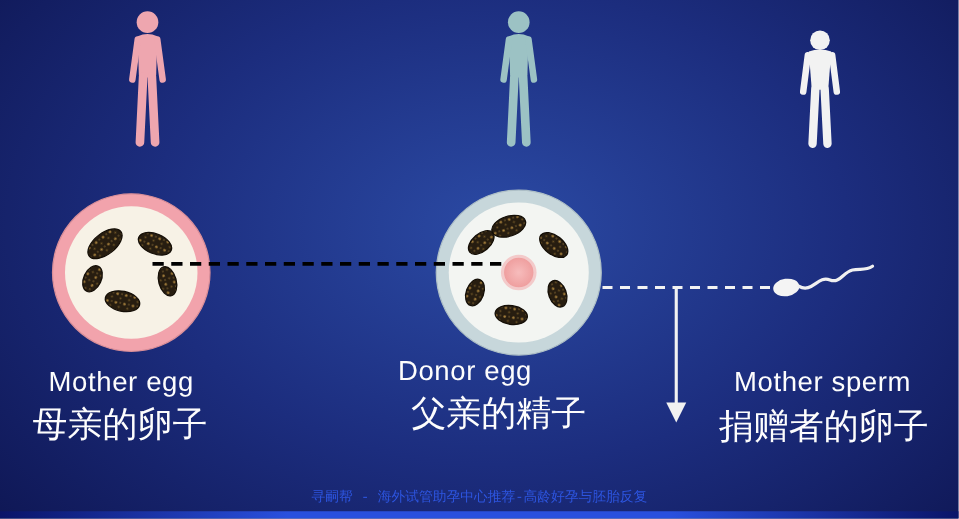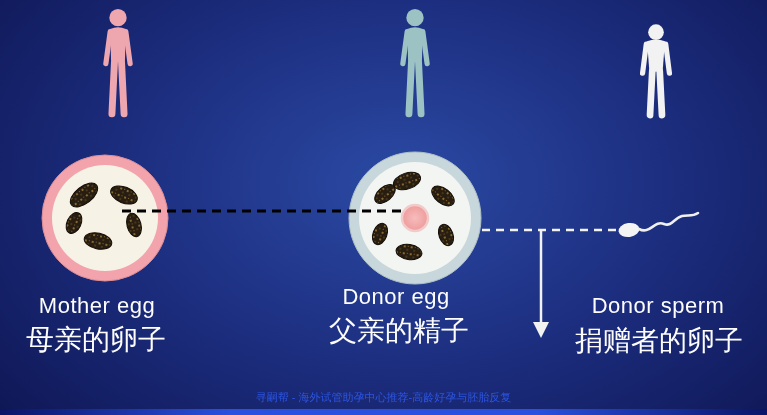--- a/index.html
+++ b/index.html
@@ -6,21 +6,21 @@
   html,body { width:767px; height:415px; }
   body { font-family:"Liberation Sans", sans-serif; }
   .stage { position:relative; width:767px; height:415px; overflow:hidden;
            background: radial-gradient(ellipse 620px 420px at 52% 44%, #2b4aa4 0%, #1c2d7e 45%, #0a0f46 100%); }
   .abs { position:absolute; }
   .label-en { position:absolute; transform:translateX(-50%); color:#fdfdfd; font-size:22px;
               white-space:nowrap; letter-spacing:0.5px; }
   .label-zh { position:absolute; transform:translateX(-50%); color:#fdfdfd; font-size:28px;
               white-space:nowrap; font-family:"DejaVu Sans", sans-serif; }
   .watermark { position:absolute; left:50%; bottom:10px; transform:translateX(-50%);
-               color:#2d55e0; font-size:11px; white-space:nowrap; font-family:Liberation Sans, sans-serif; }
+               color:#2d55e0; font-size:11px; white-space:nowrap; font-family:Liberation Mono, monospace; }
   .bottom-bar { position:absolute; left:0; bottom:0; width:100%; height:6px;
                 background:linear-gradient(to right, #0a1468, #2950de 30%, #2950de 70%, #0a1468); }
 </style>
 </head>
 <body>
 
 <div class="stage">
 
   <svg class="abs" style="left:92px;top:8px" width="52" height="113" viewBox="0 0 60 130">
     <g fill="#eea6af" stroke="#eea6af">
@@ -111,22 +111,22 @@
   <svg class="abs" style="left:0;top:0" width="767" height="415" viewBox="0 0 767 415">
     <line x1="122" y1="211" x2="402" y2="211" stroke="#000000" stroke-width="3" stroke-dasharray="9 6"></line>
     <line x1="482" y1="230" x2="616" y2="230" stroke="#f2f2f2" stroke-width="2.5" stroke-dasharray="8 6"></line>
     <line x1="541" y1="230" x2="541" y2="324" stroke="#f2f2f2" stroke-width="2.5"></line>
     <polygon points="533,322 549,322 541,338" fill="#f2f2f2"></polygon>
   </svg>
 
   <div class="label-en" style="left:97px;top:293px">Mother egg</div>
   <div class="label-zh" style="left:96px;top:321px">母亲的卵子</div>
 
-  <div class="label-en" style="left:396px;top:284px">Donor egg</div>
+  <div class="label-en" style="left:372px;top:284px">Donor egg</div>
   <div class="label-zh" style="left:399px;top:312px">父亲的精子</div>
 
-  <div class="label-en" style="left:658px;top:293px">Donor sperm</div>
+  <div class="label-en" style="left:658px;top:293px">Mother sperm</div>
   <div class="label-zh" style="left:659px;top:322px">捐赠者的卵子</div>
 
   <div class="watermark">寻嗣帮 - 海外试管助孕中心推荐-高龄好孕与胚胎反复</div>
   <div class="bottom-bar"></div>
 
 </div>
 
 </body></html>

